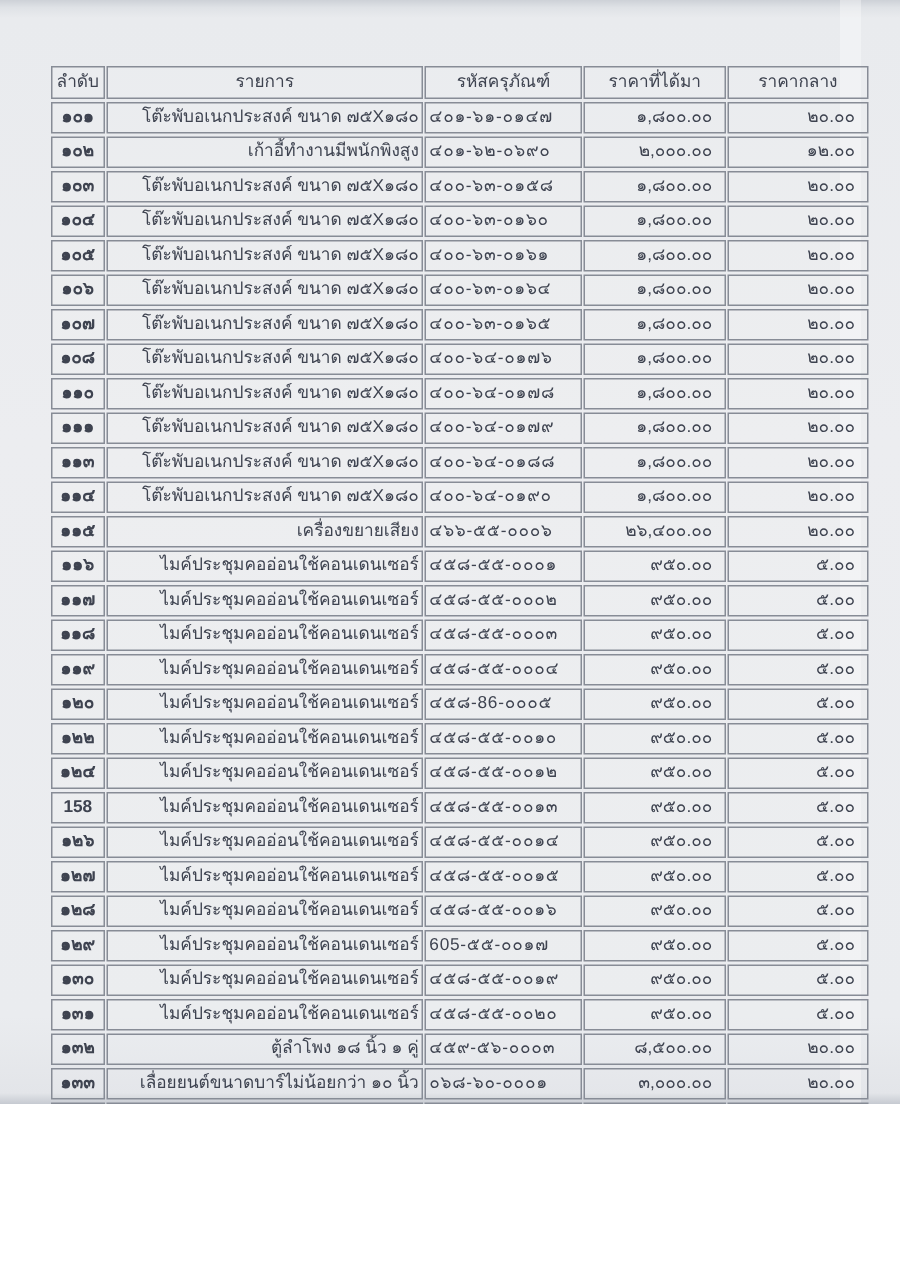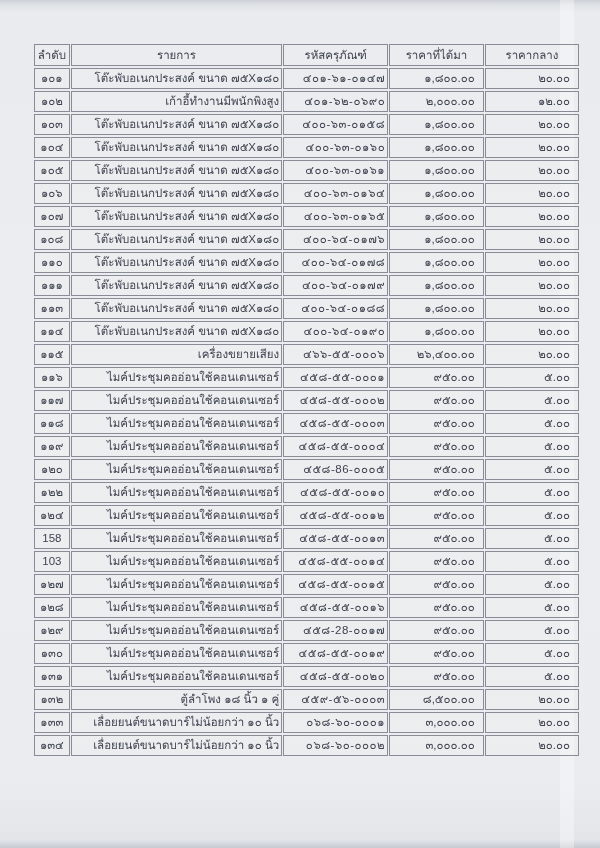--- a/index.html
+++ b/index.html
@@ -5,21 +5,21 @@
   html, body {
     margin: 0;
     padding: 0;
     width: 600px;
     height: 848px;
     font-family: "Liberation Sans", "DejaVu Sans", sans-serif;
   }
   .paper {
     position: relative;
     width: 600px;
-    height: 848px;
+    height: 736px;
     background: linear-gradient(180deg,
       #cdd1d7 0px, #dfe2e6 5px, #e9ebee 12px,
       #ecedf0 40%, #eaecef 92%, #e3e5e9 99%, #c6cad1 100%);
     overflow: hidden;
   }
   .scan-streak {
     position: absolute;
     top: 0; bottom: 0;
     width: 14px;
     background: rgba(255,255,255,0.35);
@@ -45,23 +45,23 @@
     border: 1px solid #878c96;
     height: 19px;
     line-height: 19px;
     padding: 0 2px;
     white-space: nowrap;
     overflow: hidden;
     font-weight: normal;
     background: rgba(255,255,255,0.06);
   }
   thead th { text-align: center; height: 20px; }
-  td.col-no   { text-align: center; }
+  td.col-no   { text-align: center; font-weight: bold; }
   td.col-item { text-align: right; padding-left: 5px; }
-  td.col-code { text-align: right; letter-spacing: 0.5px; }
+  td.col-code { text-align: left; letter-spacing: 0.5px; }
   td.col-acquired, td.col-central { text-align: right; padding-right: 8px; }
 </style>
 </head>
 <body>
 
 <div class="paper">
   <div class="scan-streak" style="left: 560px;"></div>
 
   <table class="asset-table">
     <colgroup>
@@ -222,21 +222,21 @@
           <td class="col-central">๕.๐๐</td>
         </tr>
         <tr>
           <td class="col-no">158</td>
           <td class="col-item">ไมค์ประชุมคออ่อนใช้คอนเดนเซอร์</td>
           <td class="col-code">๔๕๘-๕๕-๐๐๑๓</td>
           <td class="col-acquired">๙๕๐.๐๐</td>
           <td class="col-central">๕.๐๐</td>
         </tr>
         <tr>
-          <td class="col-no">103</td>
+          <td class="col-no">๑๒๖</td>
           <td class="col-item">ไมค์ประชุมคออ่อนใช้คอนเดนเซอร์</td>
           <td class="col-code">๔๕๘-๕๕-๐๐๑๔</td>
           <td class="col-acquired">๙๕๐.๐๐</td>
           <td class="col-central">๕.๐๐</td>
         </tr>
         <tr>
           <td class="col-no">๑๒๗</td>
           <td class="col-item">ไมค์ประชุมคออ่อนใช้คอนเดนเซอร์</td>
           <td class="col-code">๔๕๘-๕๕-๐๐๑๕</td>
           <td class="col-acquired">๙๕๐.๐๐</td>
@@ -245,21 +245,21 @@
         <tr>
           <td class="col-no">๑๒๘</td>
           <td class="col-item">ไมค์ประชุมคออ่อนใช้คอนเดนเซอร์</td>
           <td class="col-code">๔๕๘-๕๕-๐๐๑๖</td>
           <td class="col-acquired">๙๕๐.๐๐</td>
           <td class="col-central">๕.๐๐</td>
         </tr>
         <tr>
           <td class="col-no">๑๒๙</td>
           <td class="col-item">ไมค์ประชุมคออ่อนใช้คอนเดนเซอร์</td>
-          <td class="col-code">๔๕๘-28-๐๐๑๗</td>
+          <td class="col-code">605-๕๕-๐๐๑๗</td>
           <td class="col-acquired">๙๕๐.๐๐</td>
           <td class="col-central">๕.๐๐</td>
         </tr>
         <tr>
           <td class="col-no">๑๓๐</td>
           <td class="col-item">ไมค์ประชุมคออ่อนใช้คอนเดนเซอร์</td>
           <td class="col-code">๔๕๘-๕๕-๐๐๑๙</td>
           <td class="col-acquired">๙๕๐.๐๐</td>
           <td class="col-central">๕.๐๐</td>
         </tr>

